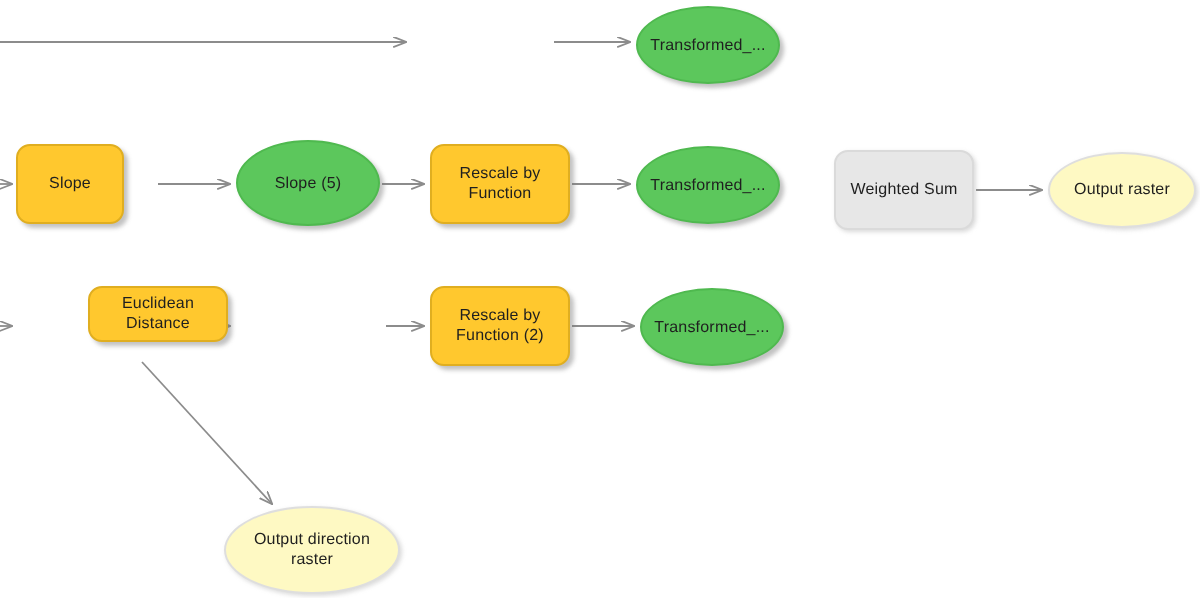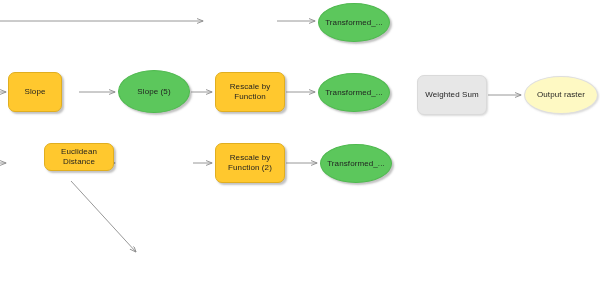--- a/index.html
+++ b/index.html
@@ -128,14 +128,18 @@
 Distance</span>
   </div>
   <div class="node tool" style="left: 215px; top: 143px; width: 70px; height: 40px;">
     <span class="node-label">Rescale by
 Function (2)</span>
   </div>
   <div class="node data" style="left: 320px; top: 144px; width: 72px; height: 39px;">
     <span class="node-label">Transformed_...</span>
   </div>
 
+  <div class="node gray-ellipse" style="left: 112px; top: 253px; width: 88px; height: 44px;">
+    <span class="node-label">Output direction
+raster</span>
+  </div>
 
 </div>
 
 </body></html>

